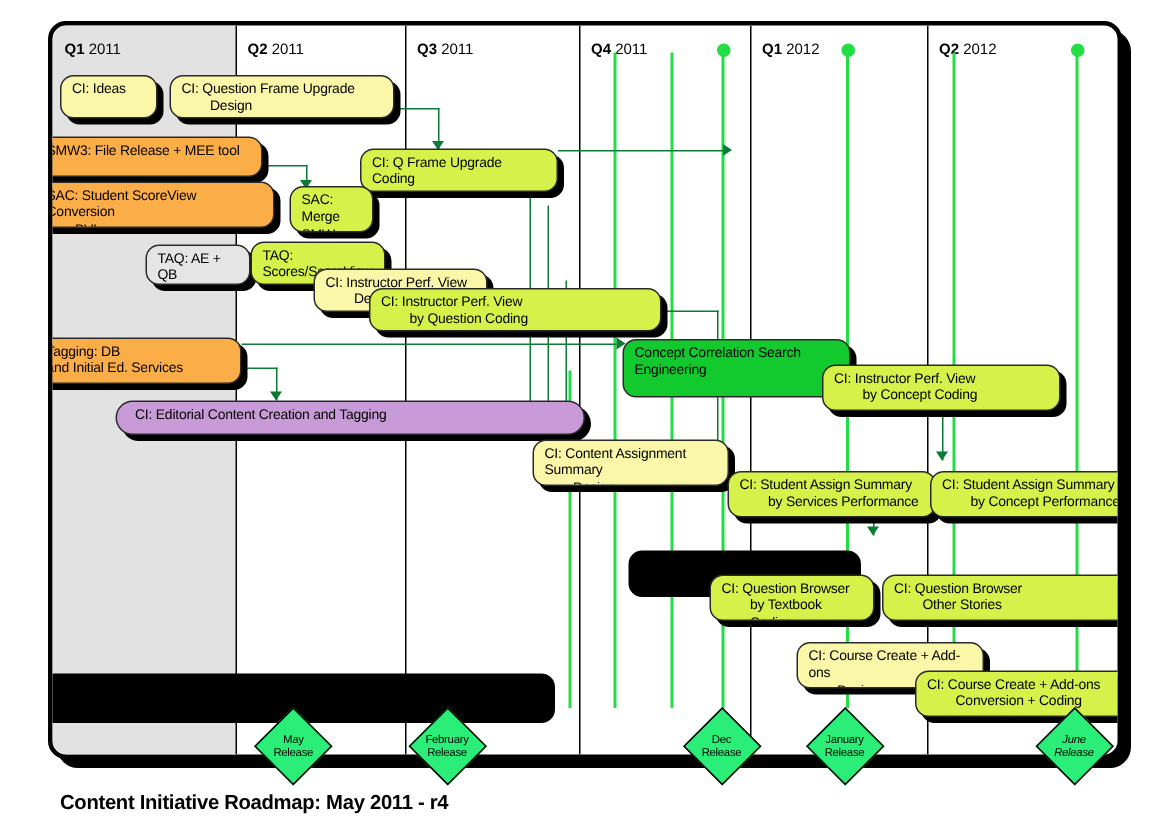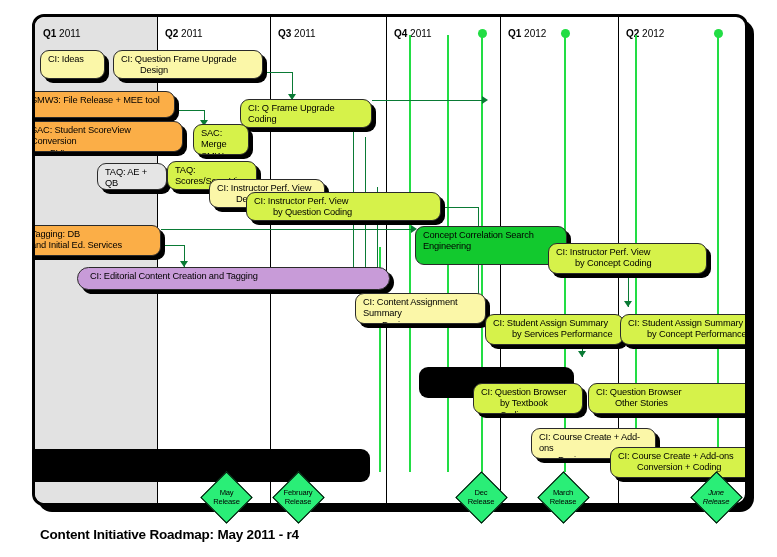--- a/index.html
+++ b/index.html
@@ -199,21 +199,21 @@
         <div class="bar" style="left: 553px; top: 366px; width: 173px; height: 31px; background: rgb(214, 242, 74);"><span>CI: Question Browser</span><span class="l2">Other Stories</span></div>
         <div class="bar-shadow" style="left: 500px; top: 415px; width: 125px; height: 31px;"></div>
         <div class="bar" style="left: 496px; top: 411px; width: 125px; height: 31px; background: rgb(251, 247, 168);"><span>CI: Course Create + Add-ons</span><span class="l2">Design</span></div>
         <div class="bar-shadow" style="left: 579px; top: 434px; width: 151px; height: 31px;"></div>
         <div class="bar" style="left: 575px; top: 430px; width: 151px; height: 31px; background: rgb(214, 242, 74);"><span>CI: Course Create + Add-ons</span><span class="l2">Conversion + Coding</span></div>
         <div class="bar-shadow" style="left: -8px; top: 432px; width: 343px; height: 33px;"></div>
       </div>
   </div>
 
   <div class="title">Content Initiative Roadmap: May 2011 - r4</div>
-<div class="diamond-wrap" style="left: 208px; top: 478.5px; width: 37px; height: 37px;">
+<div class="diamond-wrap" style="left: 177px; top: 478.5px; width: 37px; height: 37px;">
       <div class="diamond" style="background: rgb(42, 238, 119);"></div>
       <div class="diamond-label">
         <div>May</div>
         <div>Release</div>
       </div>
     </div>
     <div class="diamond-wrap" style="left: 279.5px; top: 478.5px; width: 37px; height: 37px;">
       <div class="diamond" style="background: rgb(42, 238, 119);"></div>
       <div class="diamond-label">
         <div>February</div>
@@ -223,21 +223,21 @@
     <div class="diamond-wrap" style="left: 462.5px; top: 478.5px; width: 37px; height: 37px;">
       <div class="diamond" style="background: rgb(42, 238, 119);"></div>
       <div class="diamond-label">
         <div>Dec</div>
         <div>Release</div>
       </div>
     </div>
     <div class="diamond-wrap" style="left: 544.5px; top: 478.5px; width: 37px; height: 37px;">
       <div class="diamond" style="background: rgb(42, 238, 119);"></div>
       <div class="diamond-label">
-        <div>March</div>
+        <div>January</div>
         <div>Release</div>
       </div>
     </div>
     <div class="diamond-wrap" style="left: 697.5px; top: 478.5px; width: 37px; height: 37px; font-style: italic;">
       <div class="diamond" style="background: rgb(42, 238, 119);"></div>
       <div class="diamond-label">
         <div>June</div>
         <div>Release</div>
       </div>
     </div>

